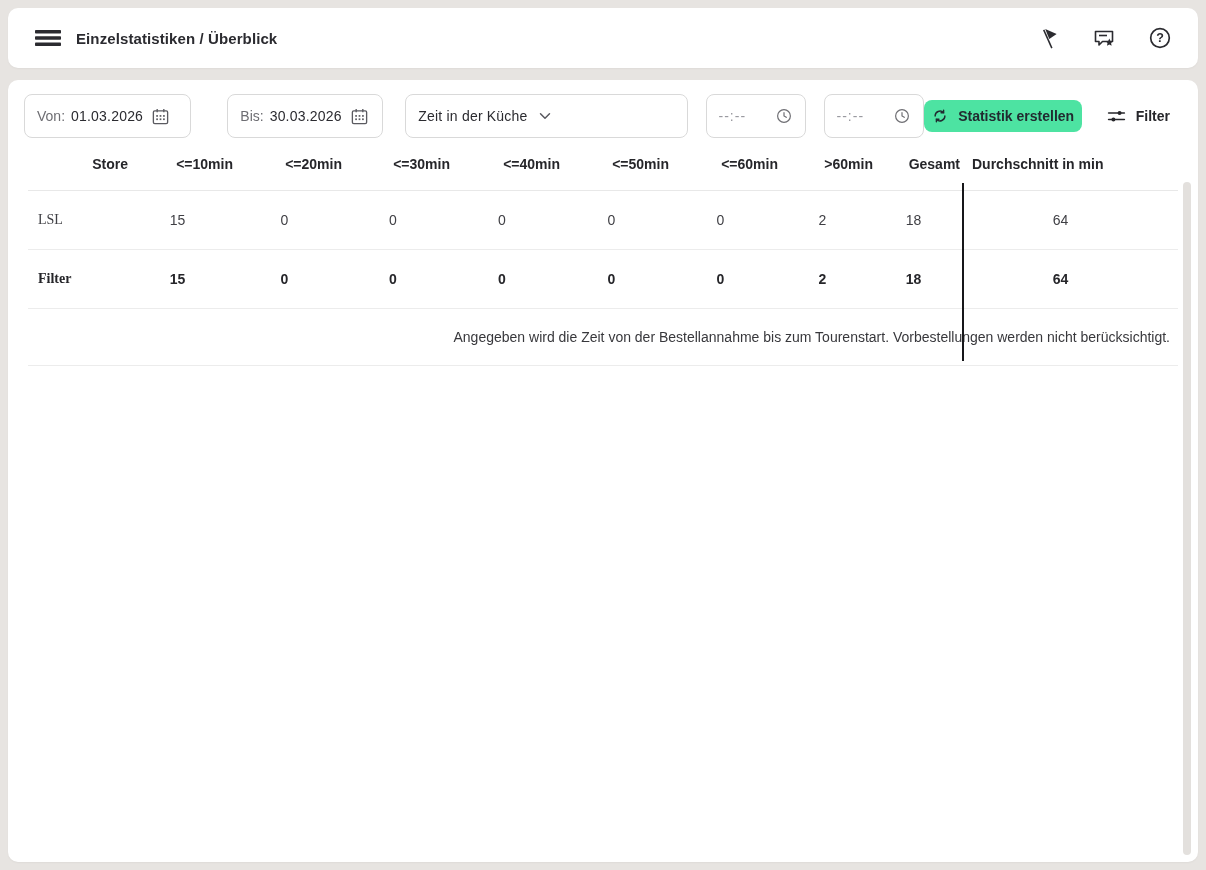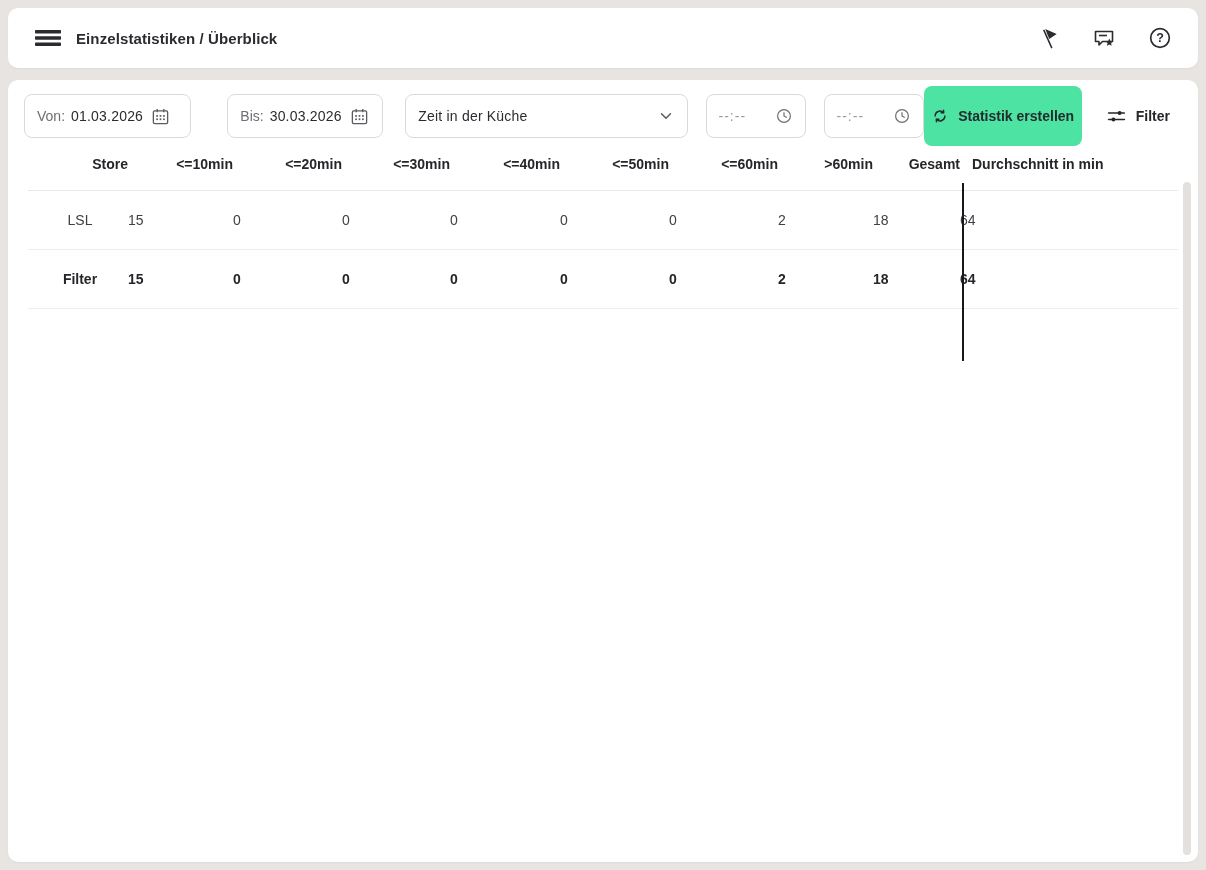--- a/index.html
+++ b/index.html
@@ -45,30 +45,30 @@
     display: flex; align-items: center;
     padding: 0 12px;
     background: #fff;
     font-size: 14px;
   }
   .field .lbl { color: #6e6e73; margin-right: 6px; }
   .field .val { color: #2b2b30; font-weight: 500; letter-spacing: .2px; }
   .field .trail-icon { margin-left: 8px; display:flex; }
   .f-von { width: 176px; }
   .f-bis { width: 164px; margin-left: 36px; }
-  .f-select { width: 298px; margin-left: 22px; justify-content: space-between; cursor: pointer; }
+  .f-select { width: 298px; margin-left: 22px; justify-content: flex-start; cursor: pointer; }
   .f-time { width: 102px; margin-left: 18px; justify-content: space-between; }
   .f-time input {
     width: 48px; border: none; outline: none; font-size: 14px;
     font-family: inherit; color: #2b2b30; background: transparent;
   }
   .f-time input::placeholder { color: #9a9aa0; letter-spacing: 1px; }
   .btn-create {
     margin-left: auto;
-    height: 60px; width: 168px;
+    height: 32px; width: 168px;
     background: #4de3a2;
     border: none; border-radius: 8px;
     display: flex; align-items: center; justify-content: center; gap: 9px;
     font-family: inherit; font-size: 14px; font-weight: 700; color: #212b30;
     cursor: pointer;
   }
   .btn-filter {
     margin-left: 24px;
     display: flex; align-items: center; gap: 9px;
     background: none; border: none; font-family: inherit;
@@ -91,24 +91,24 @@
   }
   .stats th {
     height: 52px; font-size: 14px; font-weight: 700; color: #26262a;
     text-align: right; vertical-align: middle;
     border-bottom: 1px solid #e8e8e8; padding: 0;
   }
   .stats th.col-store { text-align: right; padding-left: 10px; }
   .stats th.col-avg { text-align: left; padding-left: 12px; }
   .stats td {
     height: 59px; font-size: 14px; color: #3f3f44;
-    text-align: left; vertical-align: middle;
+    text-align: center; vertical-align: middle;
     border-bottom: 1px solid #ececec; padding: 0 6px 0 0;
   }
-  .stats td.cell-store { text-align: center; padding-left: 10px; }
+  .stats td.cell-store { text-align: left; padding-left: 10px; font-family: Liberation Serif, serif; }
   .stats td.cell-avg { padding-right: 17px; }
   .stats tr.row-total td { font-weight: 700; color: #26262a; }
   .stats td.footnote-cell {
     height: 57px; text-align: right; padding-right: 8px;
     font-size: 14px; font-weight: 400; color: #38383c;
   }
   
   .col-divider {
     position: absolute; left: 954px; top: 103px;
     width: 2px; height: 178px; background: #17171a;
@@ -300,18 +300,21 @@
         <td>15</td>
         <td>0</td>
         <td>0</td>
         <td>0</td>
         <td>0</td>
         <td>0</td>
         <td>2</td>
         <td>18</td>
         <td class="cell-avg">64</td>
       </tr>
+      <tr>
+        <td class="footnote-cell" colspan="10">Angegeben wird die Zeit von der Bestellannahme bis zum Tourenstart. Vorbestellungen werden nicht berücksichtigt.</td>
+      </tr>
     </tbody>
   </table>
 
   <div class="col-divider"></div>
   <div class="scroll-thumb"></div>
 </div>
 
 </body></html>

